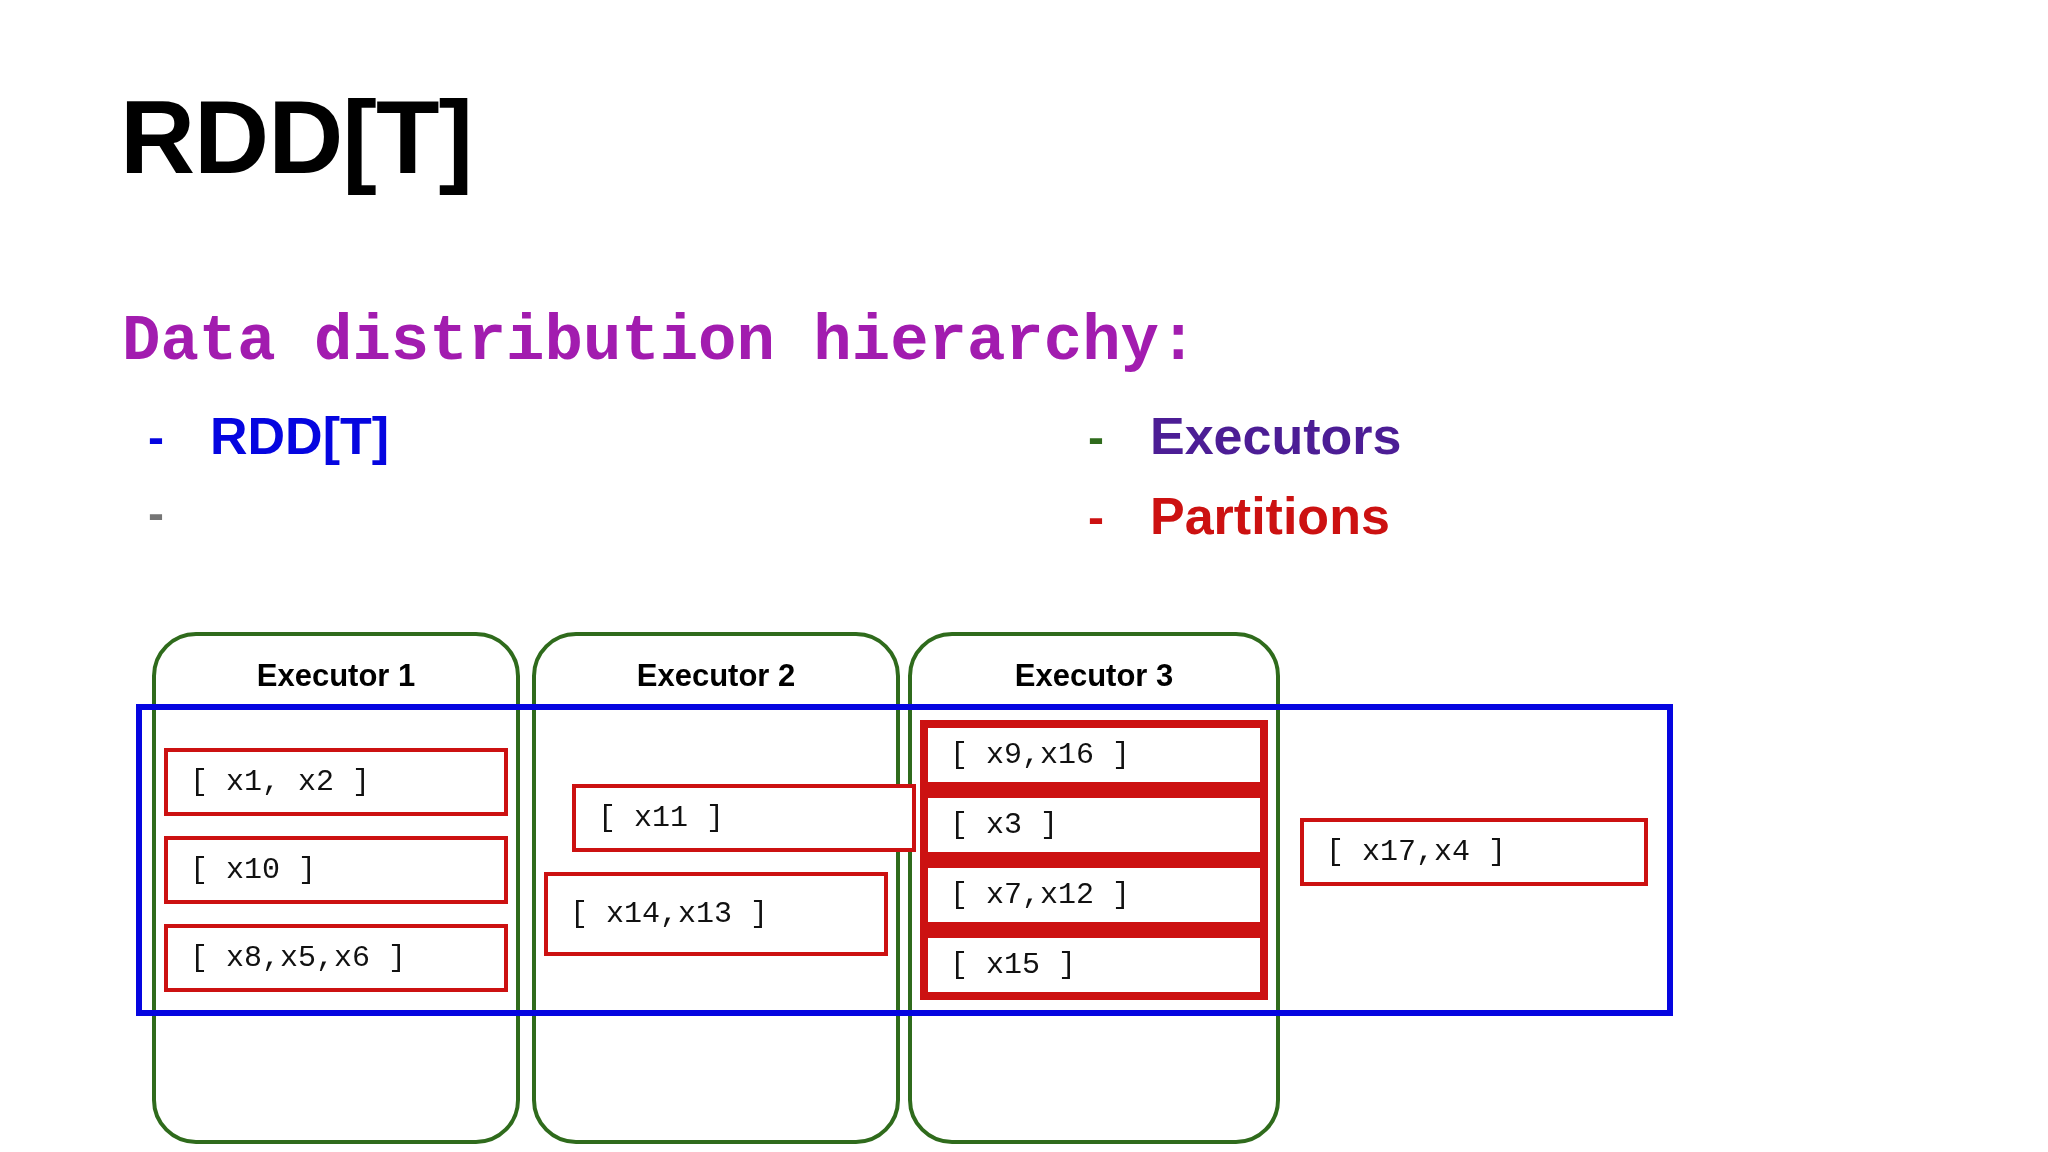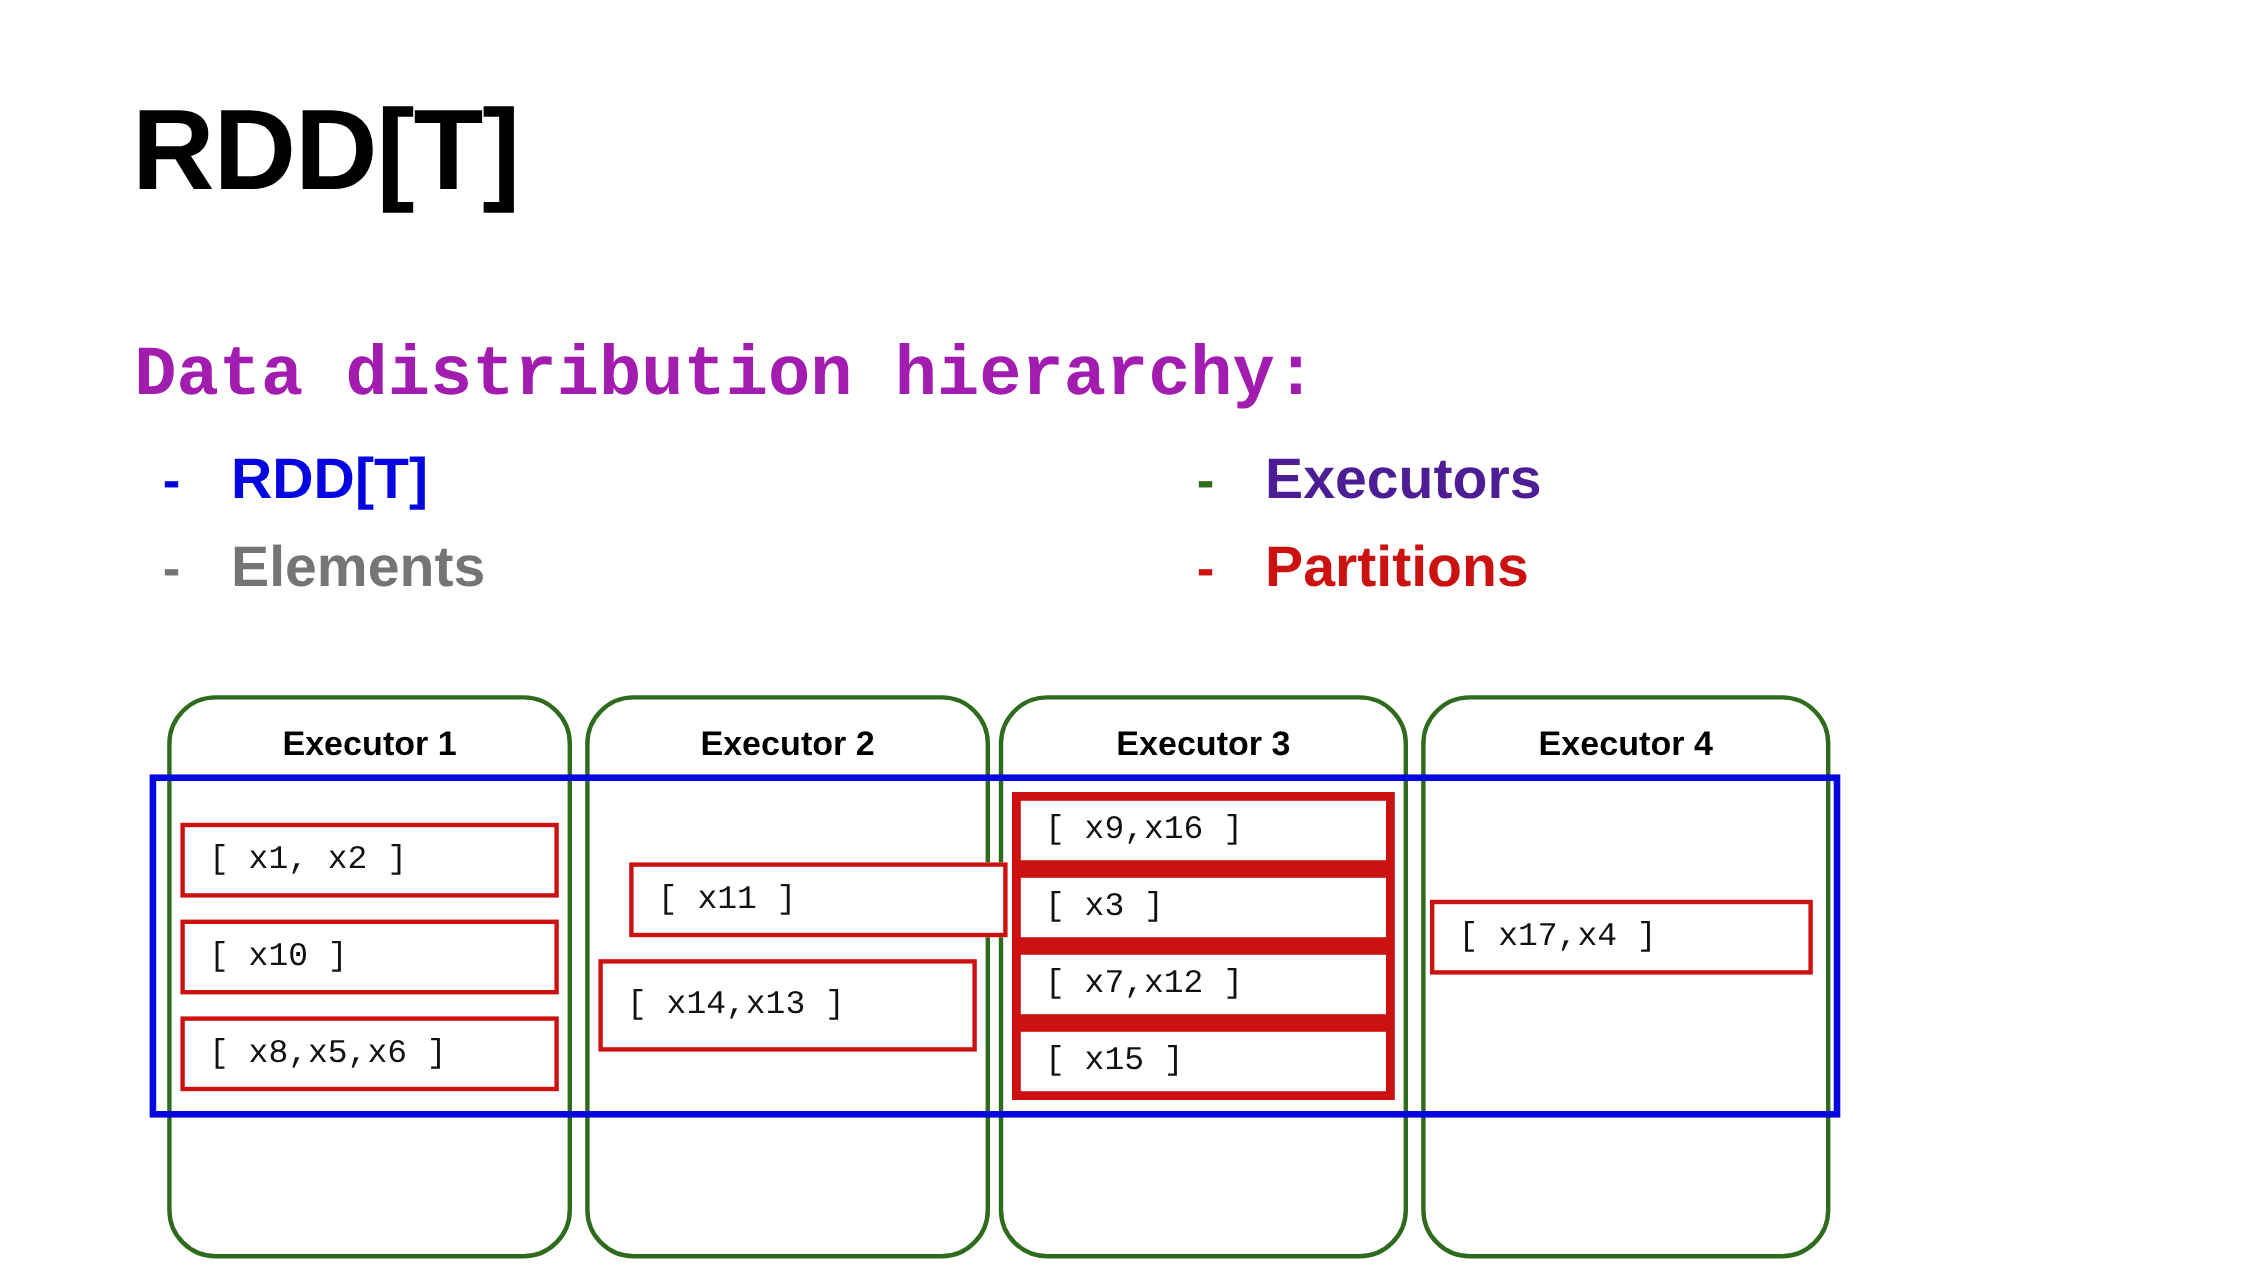--- a/index.html
+++ b/index.html
@@ -140,21 +140,20 @@
 
 <div class="bullet-col" id="bullets-left">
 
   <div class="bullet-row">
     <span class="bullet-dash" style="color:#0505e0;">-</span>
     <span class="bullet-label" style="color:#0505e0;">RDD[T]</span>
   </div>
 
   <div class="bullet-row">
     <span class="bullet-dash" style="color:#757575;">-</span>
-    <span class="bullet-label" style="color:#757575;">Elements</span>
   </div>
 
 </div>
 
 <div class="bullet-col" id="bullets-right">
 
   <div class="bullet-row">
     <span class="bullet-dash" style="color:#2f6b1c;">-</span>
     <span class="bullet-label" style="color:#4c1d95;">Executors</span>
   </div>
@@ -173,23 +172,20 @@
   </div>
 
   <div class="executor" style="left:532px; width:368px;">
     <div class="executor-label">Executor 2</div>
   </div>
 
   <div class="executor" style="left:908px; width:372px;">
     <div class="executor-label">Executor 3</div>
   </div>
 
-  <div class="executor" style="left:1292px; width:372px;">
-    <div class="executor-label">Executor 4</div>
-  </div>
 
   <div id="rdd-band"></div>
 
   <div class="partitions">
     <div class="partition" style="left:164px; top:128px; width:344px; height:68px; position:absolute;">[ x1, x2 ]</div>
     <div class="partition" style="left:164px; top:216px; width:344px; height:68px; position:absolute;">[ x10 ]</div>
     <div class="partition" style="left:164px; top:304px; width:344px; height:68px; position:absolute;">[ x8,x5,x6 ]</div>
   </div>
 
   <div class="partitions">

